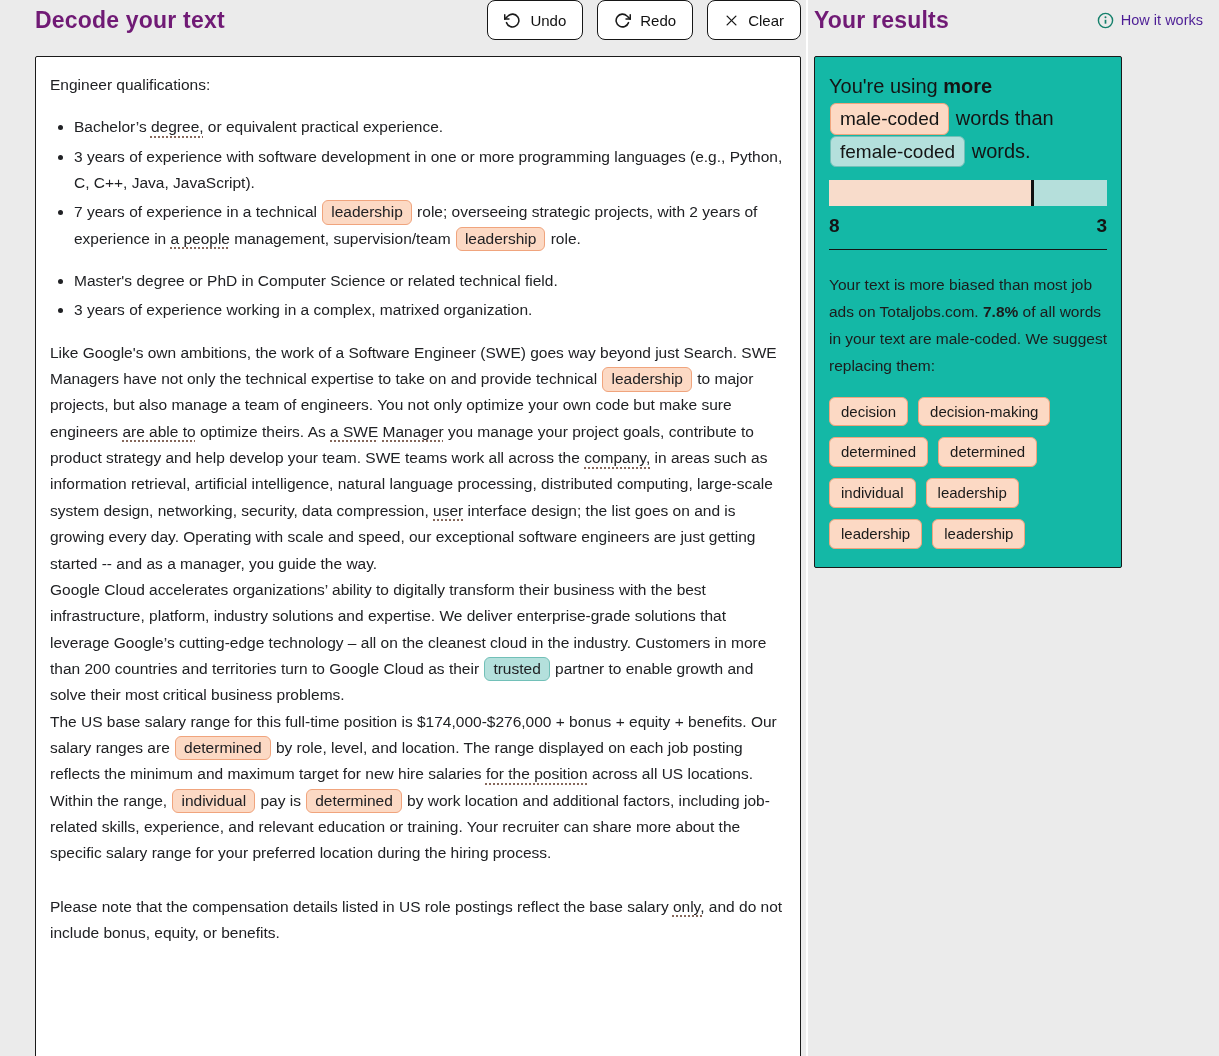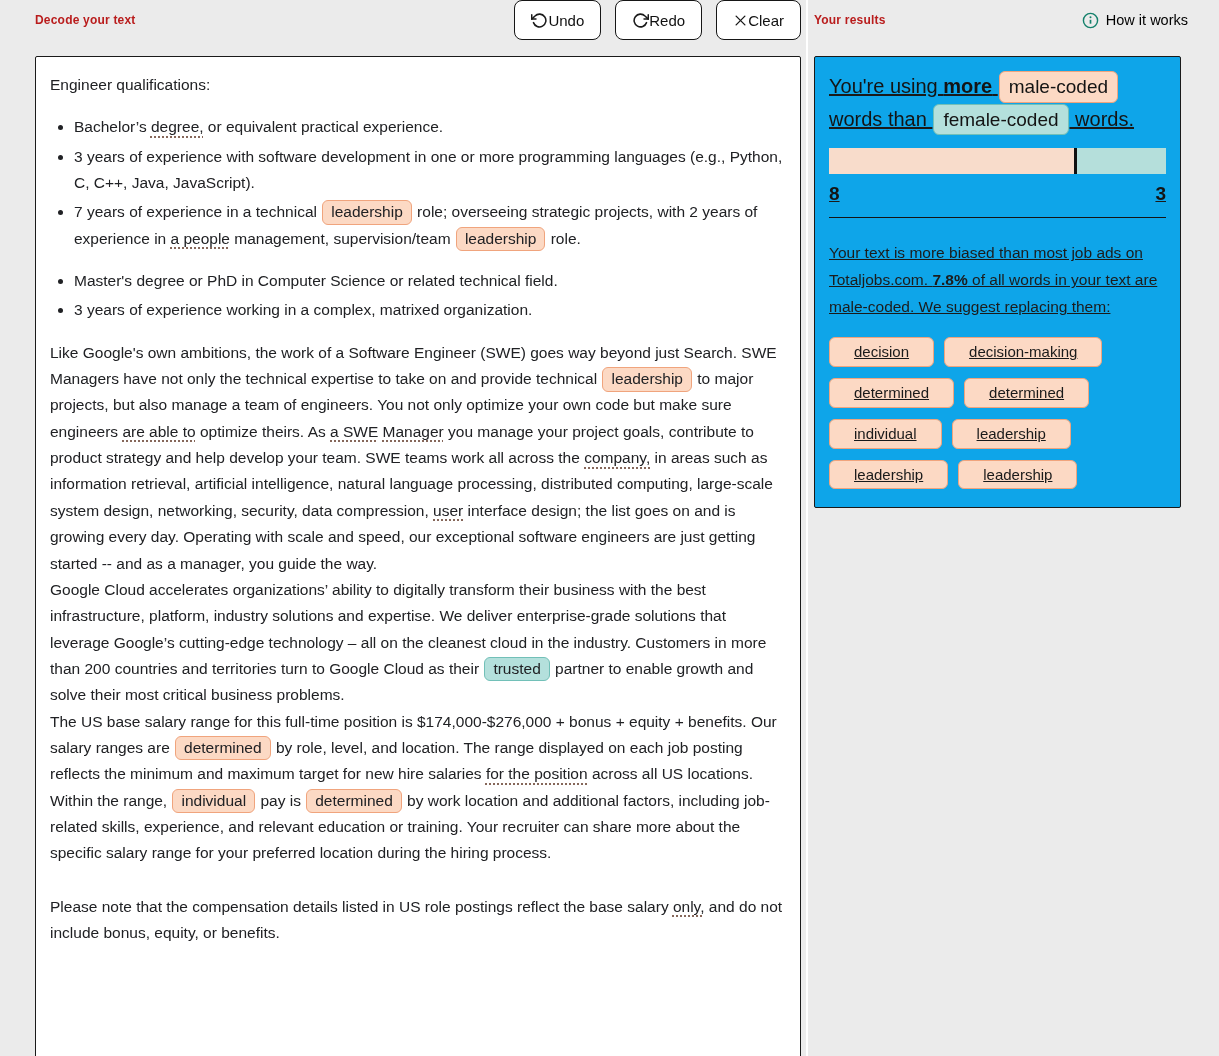--- a/index.html
+++ b/index.html
@@ -4,57 +4,57 @@
 <style>
   * { box-sizing: border-box; }
   html,body { margin:0; padding:0; }
   body { font-family:"Liberation Sans", sans-serif; color:#1a1a1a; }
 
   .page { position:relative; width:1219px; height:1056px; background:var(--page-bg,#ebebeb); overflow:hidden; }
   .vsep { position:absolute; left:806px; top:0; width:2px; height:100%; background:#ffffff; }
 
   
   .topbar-left { position:absolute; left:35px; top:0; width:766px; height:40px; display:flex; align-items:center; justify-content:space-between; }
-  .panel-title { font-size:12px; font-weight:700; margin:0; color:#b91c1c; letter-spacing:.2px; }
+  .panel-title { font-size:23px; font-weight:700; margin:0; color:#701a75; letter-spacing:.2px; }
   .toolbar { display:flex; gap:14px; height:40px; }
-  .btn { display:flex; align-items:center; padding:0 16px; background:#fff; border:1.6px solid #161616; border-radius:8px; font-family:"Liberation Sans",sans-serif; font-size:15px; font-weight:500; color:#101010; cursor:pointer; }
+  .btn { display:flex; align-items:center; gap:9px; padding:0 16px; background:#fff; border:1.6px solid #161616; border-radius:8px; font-family:"Liberation Sans",sans-serif; font-size:15px; font-weight:500; color:#101010; cursor:pointer; }
   .btn .ic { display:flex; color:#1a1a1a; }
 
-  .topbar-right { position:absolute; left:814px; right:31px; top:0; height:40px; display:flex; align-items:center; justify-content:space-between; }
-  .how { display:flex; align-items:center; gap:7px; font-size:14.5px; font-weight:500; color:#000000; cursor:pointer; text-decoration:none; }
+  .topbar-right { position:absolute; left:814px; right:16px; top:0; height:40px; display:flex; align-items:center; justify-content:space-between; }
+  .how { display:flex; align-items:center; gap:7px; font-size:14.5px; font-weight:500; color:#4c1d95; cursor:pointer; text-decoration:none; }
   .how .ic { display:flex; color:var(--info-icon,#14806b); }
 
   
   .doc-card { position:absolute; left:35px; top:56px; width:766px; height:1080px; background:#fff; border:1.6px solid #1a1a1a; border-radius:2px; padding:15px 14px; cursor:text; }
   .doc { font-size:15.5px; line-height:1.7; color:#202124; }
   .doc p { margin:0; }
   .doc p.gap-top { margin-top:27px; }
   .doc h2 { font-size:21.5px; font-weight:700; margin:30px 0 27px; color:#141414; }
   .doc ul { margin:16px 0; padding-left:24px; }
   .doc li { margin:0 0 3px; }
 
   .chip { display:inline-block; border-radius:6px; padding:0 8px; border:1.5px solid; line-height:1.45; margin:0 1px; }
   .chip.m { background:var(--male-bg,#fcd9c4); border-color:var(--male-border,#f0a47d); }
   .chip.f { background:var(--female-bg,#b4e0dc); border-color:var(--female-border,#72c0b8); }
   .uline { text-decoration:underline dotted; text-decoration-color:var(--underline,#86675a); text-decoration-thickness:2px; text-underline-offset:4px; }
   .b { font-weight:700; }
 
   
-  .results-card { position:absolute; left:814px; top:56px; width:367px; background:#0ea5e9; border:1.6px solid #1a1a1a; border-radius:2px; padding:13px 14px 18px;text-decoration:underline; }
+  .results-card { position:absolute; left:814px; top:56px; width:308px; background:#14b8a6; border:1.6px solid #1a1a1a; border-radius:2px; padding:13px 14px 18px; }
   .summary { font-size:20px; line-height:1.6; margin:0 0 13px; color:#141414; }
   .summary .chip { font-size:19px; padding:1px 9px; }
   .bar { display:flex; height:26px; margin:4px 0 9px; }
   .bar-m { background:var(--bar-male,#f8dccb); }
   .bar-d { width:3px; background:#101010; }
   .bar-f { flex:1; background:var(--bar-female,#b5dfdb); }
   .counts { display:flex; justify-content:space-between; font-size:19px; font-weight:700; margin:0 0 12px; color:#141414; }
   .rule { border:none; border-top:1.7px solid #141414; margin:0 0 21px; }
   .detail { font-size:15.5px; line-height:1.75; margin:0 0 17px; color:#1c1c1c; }
   .tags { display:flex; flex-wrap:wrap; gap:11px 10px; }
-  .tags .chip { font-size:15px; padding:3px 24px; margin:0; cursor:pointer; }
+  .tags .chip { font-size:15px; padding:3px 11px; margin:0; cursor:pointer; }
 </style>
 </head>
 <body>
 
 <div class="page">
   <div class="vsep"></div>
 
   <header class="topbar-left">
     <h1 class="panel-title">Decode your text</h1>
     <div class="toolbar">

